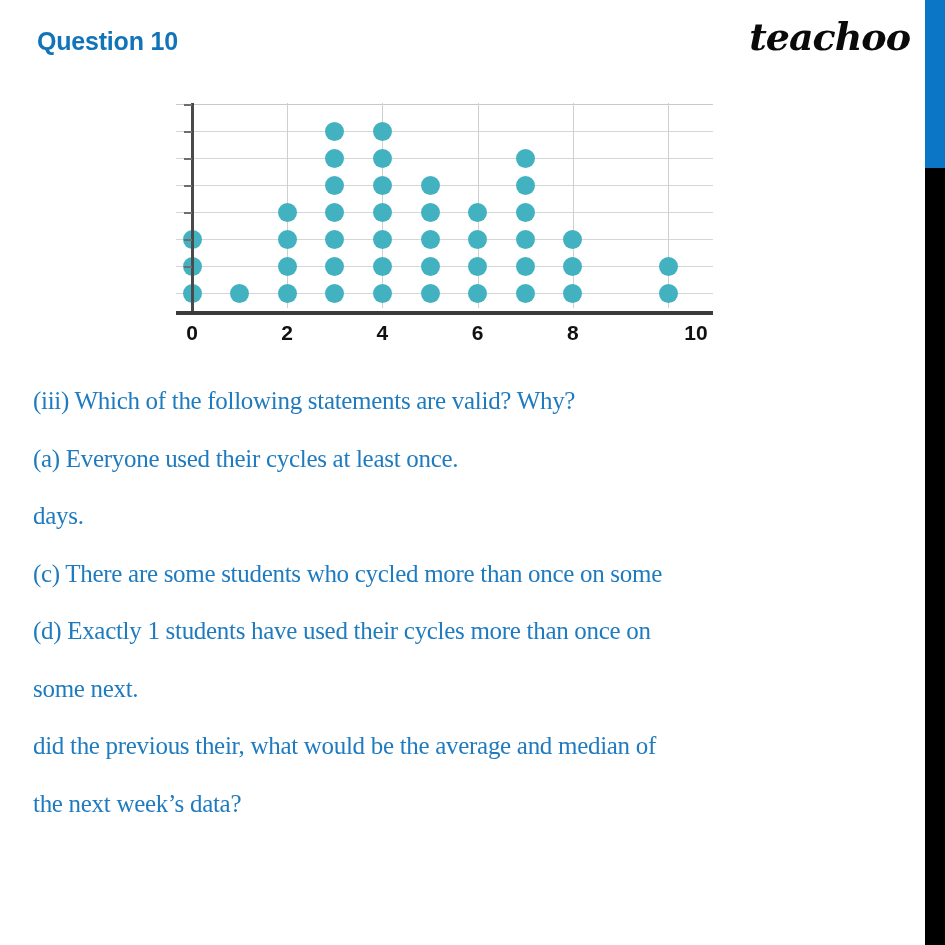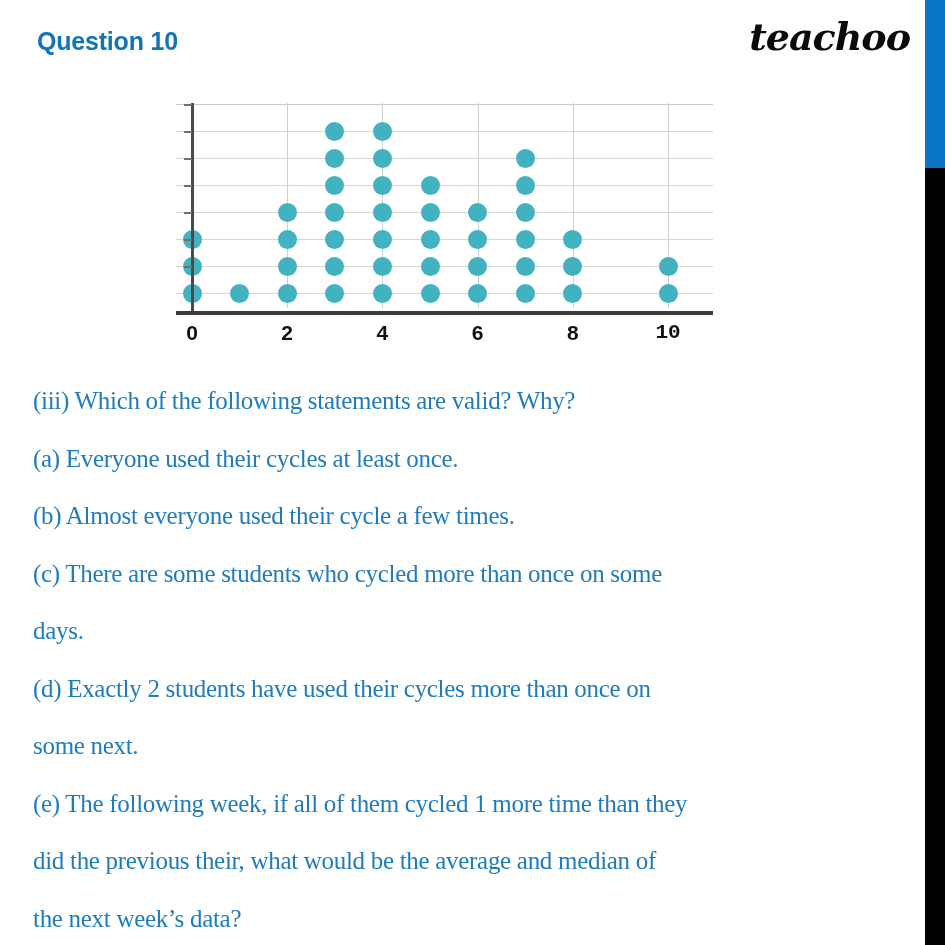--- a/index.html
+++ b/index.html
@@ -232,29 +232,27 @@
       <div class="y-tick" style="top: 109px;"></div>
       <div class="y-tick" style="top: 82px;"></div>
       <div class="y-tick" style="top: 55px;"></div>
       <div class="y-tick" style="top: 28px;"></div>
       <div class="y-tick" style="top: 1px;"></div>
       <div class="xlabel" style="left: 16px;">0</div>
       <div class="xlabel" style="left: 111.2px;">2</div>
       <div class="xlabel" style="left: 206.4px;">4</div>
       <div class="xlabel" style="left: 301.6px;">6</div>
       <div class="xlabel" style="left: 396.8px;">8</div>
-      <div class="xlabel" style="left: 492px; font-family: Liberation Mono, monospace;">10</div>
+      <div class="xlabel" style="left: 520px;">10</div>
     </div>
 
   <div class="body-text" id="body-text">
       <div class="body-line">(iii) Which of the following statements are valid? Why?</div>
       <div class="body-line">(a) Everyone used their cycles at least once.</div>
-      <div class="body-line">(b) Almost everyone used their cycle a few times.</div>
+      <div class="body-line">days.</div>
       <div class="body-line">(c) There are some students who cycled more than once on some</div>
-      <div class="body-line">days.</div>
-      <div class="body-line">(d) Exactly 2 students have used their cycles more than once on</div>
+      <div class="body-line">(d) Exactly 1 students have used their cycles more than once on</div>
       <div class="body-line">some next.</div>
-      <div class="body-line">(e) The following week, if all of them cycled 1 more time than they</div>
       <div class="body-line">did the previous their, what would be the average and median of</div>
       <div class="body-line">the next week’s data?</div>
     </div>
 
 </div>
 
 </body></html>

